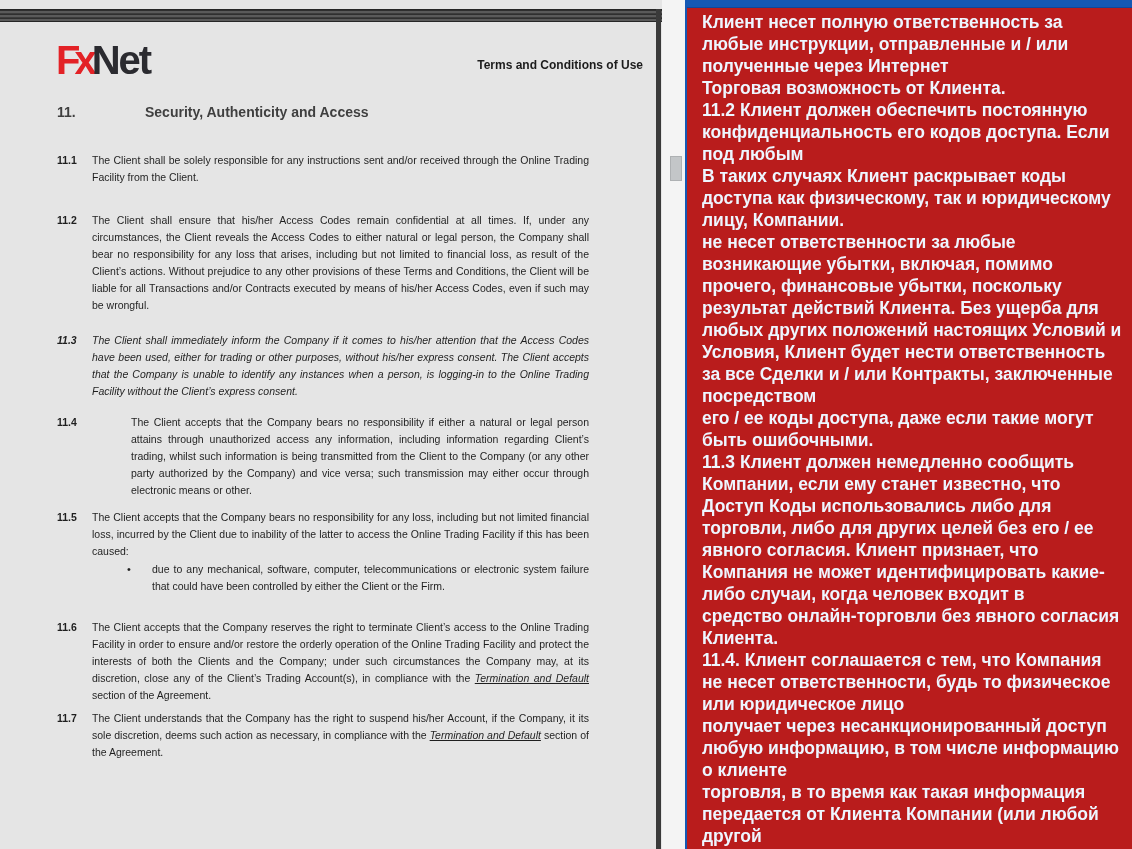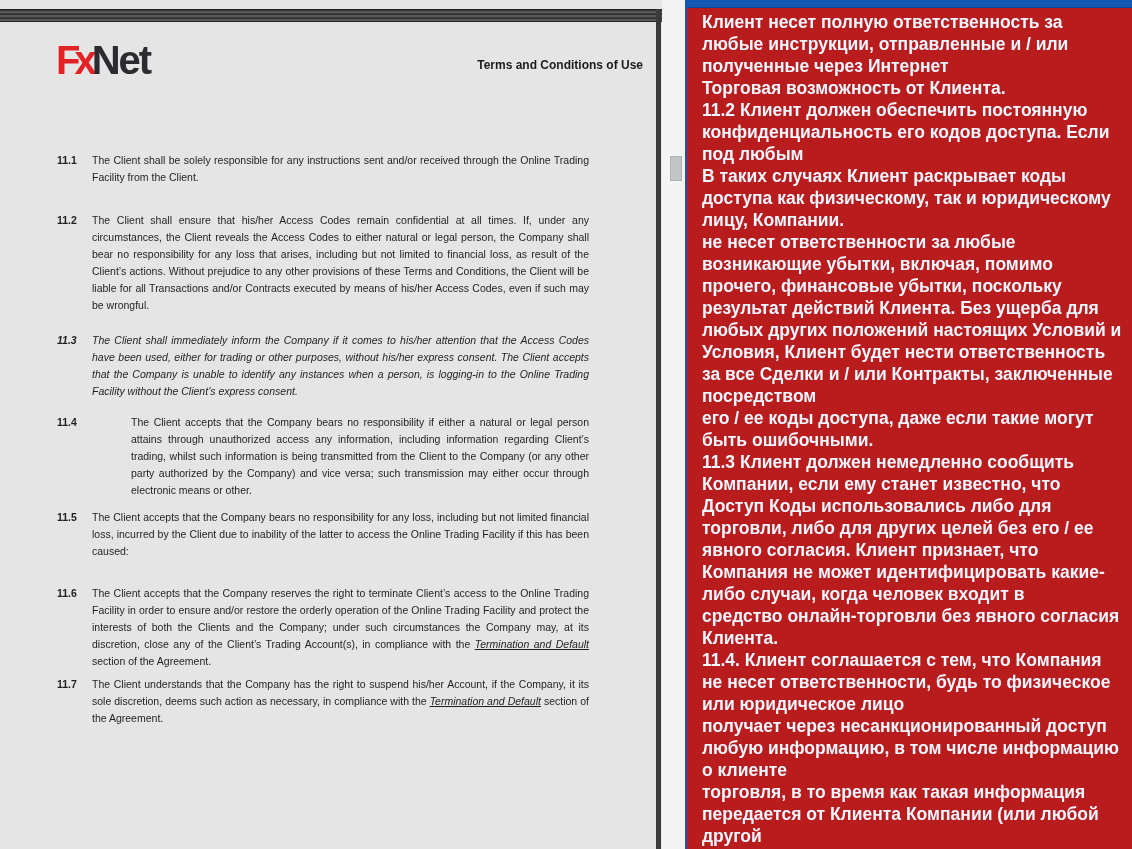--- a/index.html
+++ b/index.html
@@ -65,20 +65,24 @@
 <div class="doc-area">
   <div class="top-edge-bar"></div>
   <div class="page-right-border"></div>
 
   <div class="logo">
     <span class="fx">F</span><span class="x">x</span><span class="net">Net</span>
   </div>
 
   <div class="doc-header-right">Terms and Conditions of Use</div>
 
+  <div class="section-heading">
+    <span class="num">11.</span>
+    <span>Security, Authenticity and Access</span>
+  </div>
 
   <div class="clauses">
 
     <div class="clause mb1">
       <span class="cnum">11.1</span>
       <p class="ctext">The Client shall be solely responsible for any instructions sent and/or received through the Online Trading Facility from the Client.</p>
     </div>
 
     <div class="clause mb2">
       <span class="cnum">11.2</span>
@@ -93,20 +97,21 @@
     <div class="clause mb4">
       <span class="cnum">11.4</span>
       <p class="ctext">The Client accepts that the Company bears no responsibility if either a natural or legal person attains through unauthorized access any information, including information regarding Client’s trading, whilst such information is being transmitted from the Client to the Company (or any other party authorized by the Company) and vice versa; such transmission may either occur through electronic means or other.</p>
     </div>
 
     <div class="clause mb5">
       <span class="cnum">11.5</span>
       <div class="ctext">
         <p>The Client accepts that the Company bears no responsibility for any loss, including but not limited financial loss, incurred by the Client due to inability of the latter to access the Online Trading Facility if this has been caused:</p>
         <ul>
+          <li>due to any mechanical, software, computer, telecommunications or electronic system failure that could have been controlled by either the Client or the Firm.</li>
         </ul>
       </div>
     </div>
 
     <div class="clause mb6">
       <span class="cnum">11.6</span>
       <p class="ctext"><span>The Client accepts that the Company reserves the right to terminate Client’s access to the Online Trading Facility in order to ensure and/or restore the orderly operation of the Online Trading Facility and protect the interests of both the Clients and the Company; under such circumstances the Company may, at its discretion, close any of the Client’s Trading Account(s), in compliance with the </span><span class="term">Termination and Default</span><span> section of the Agreement.</span></p>
     </div>
 
     <div class="clause">

